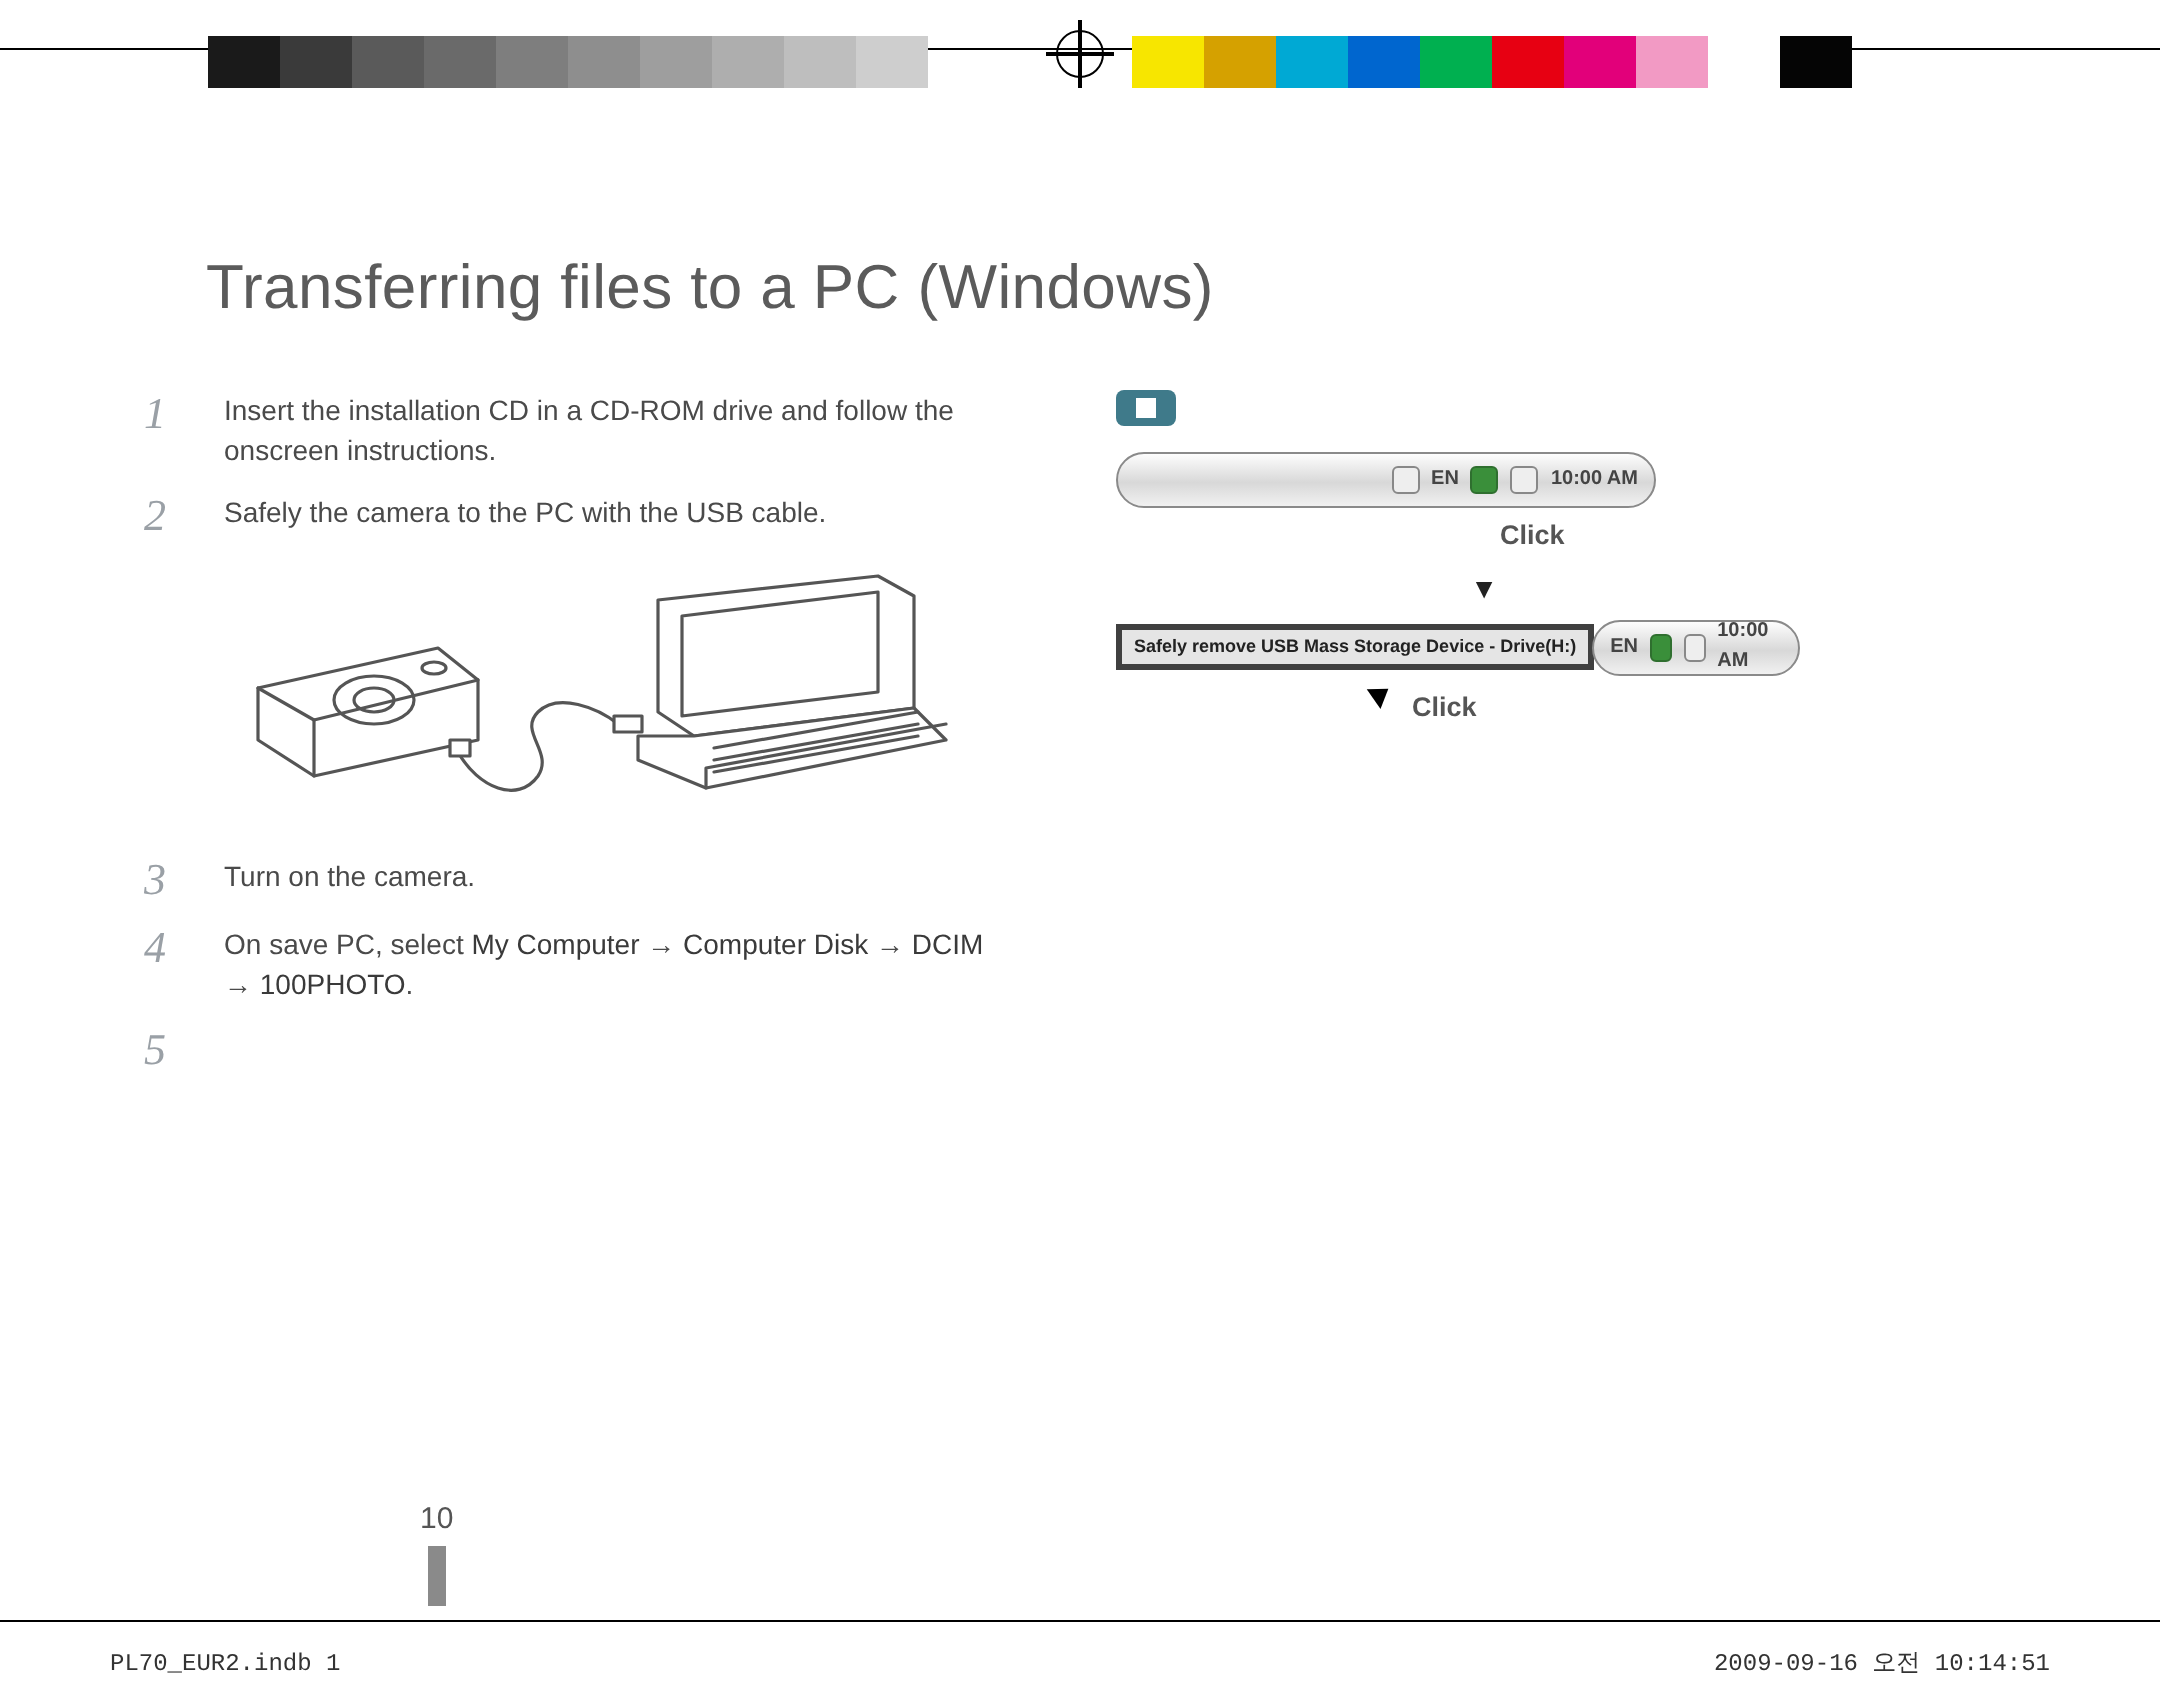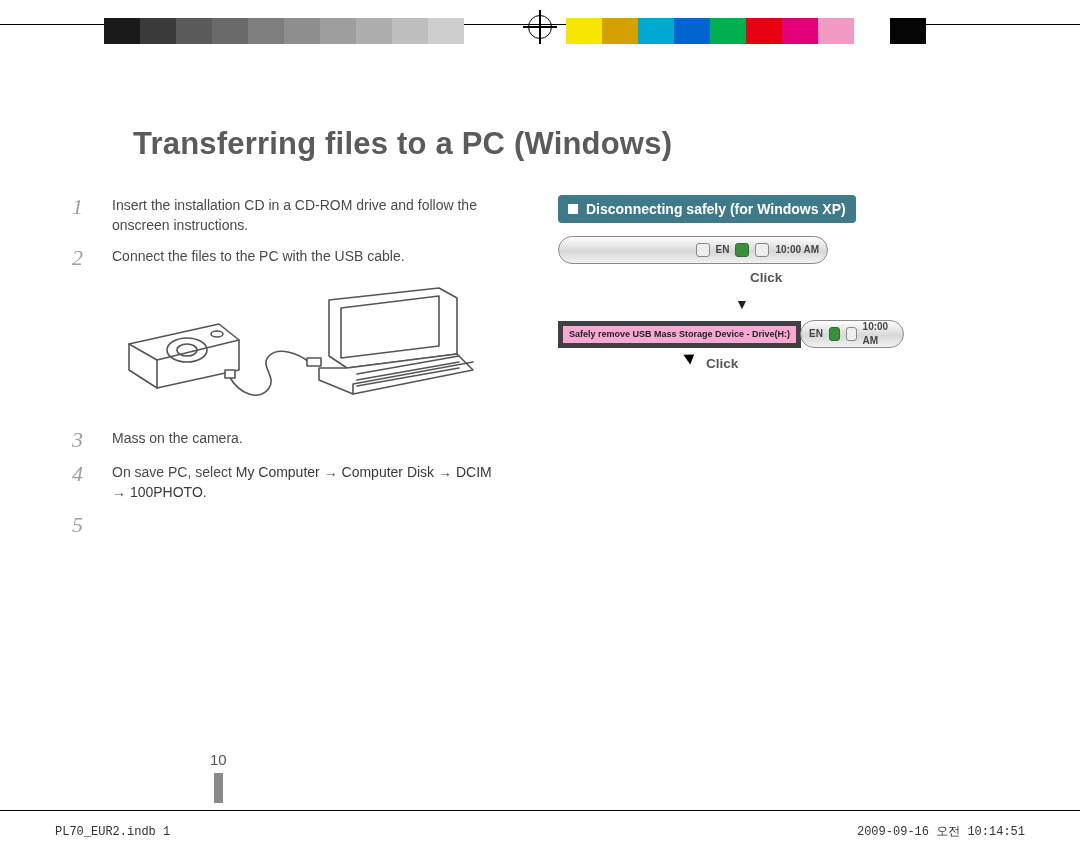--- a/index.html
+++ b/index.html
@@ -59,23 +59,23 @@
   .c6{background:#e2007a}.c7{background:#f29ac4}.c8{background:#fff}
   .c9{background:#050505}
 
   
   .page {
     position:absolute;
     top:72px; left:0; right:0; bottom:0;
     padding: 50px 72px 0 72px;
   }
   h1.title {
-    margin: 0 0 28px 61px;
+    margin: 0 0 28px 31px;
     font-size: 31px;
-    font-weight: 700;
+    font-weight: 400;
     color: #5b5b5b;
     letter-spacing: 0.2px;
   }
 
   .cols { display:flex; gap:56px; }
 
   
   .left { width: 430px; }
   ol.steps { list-style:none; margin:0; padding:0; }
   ol.steps > li {
@@ -146,22 +146,22 @@
   }
   .tray .arrow-down {
     text-align:center; margin:6px 0 6px 172px; width:24px;
     font-size: 14px; color:#222;
   }
 
   .tooltip-row {
     display:flex; align-items:center; gap:0;
   }
   .tooltip {
-    border:5px solid #404040;
-    background:#f9a8d4;
+    border:3px solid #404040;
+    background:#e5e5e5;
     font-size:9px;
     padding:2px 6px;
     white-space:nowrap;
     color:#222;
   }
   .taskbar.short {
     flex:1; margin-left:-1px;
   }
   .click-label2 {
     font-size:13.5px; color:#555;
@@ -244,21 +244,21 @@
   <div class="cols">
 
     <div class="left">
       <ol class="steps">
         <li>
           <span class="num">1</span>
           <span class="txt">Insert the installation CD in a CD-ROM drive and follow the onscreen instructions.</span>
         </li>
         <li>
           <span class="num">2</span>
-          <span class="txt">Connect the files to the PC with the USB cable.</span>
+          <span class="txt">Safely the camera to the PC with the USB cable.</span>
         </li>
       </ol>
 
       <div class="diagram-slot">
         <svg class="diagram" viewBox="0 0 380 130">
 
           <g>
             <path class="fillw" d="M20 60 L110 40 L130 56 L130 86 L48 104 L20 86 Z"></path>
             <ellipse cx="78" cy="66" rx="20" ry="12"></ellipse>
             <ellipse cx="78" cy="66" rx="10" ry="6"></ellipse>
@@ -278,38 +278,37 @@
             <path d="M244 110 L244 100 L364 78"></path>
 
             <path d="M248 90 L350 72 M248 96 L350 78 M248 102 L350 84" stroke-width="0.8"></path>
           </g>
         </svg>
       </div>
 
       <ol class="steps">
         <li>
           <span class="num">3</span>
-          <span class="txt">Mass on the camera.</span>
+          <span class="txt">Turn on the camera.</span>
         </li>
         <li>
           <span class="num">4</span>
           <span class="txt">
             <span>On save PC, select </span><b>My Computer</b><span> → </span><b>Computer Disk</b><span> → </span><b>DCIM</b><span> → </span><b>100PHOTO</b><span>.</span>
           </span>
         </li>
         <li>
           <span class="num">5</span>
         </li>
       </ol>
     </div>
 
     <div class="right">
       <div class="callout">
         <span class="sq"></span>
-        <span>Disconnecting safely (for Windows XP)</span>
       </div>
 
       <div class="tray">
         <div class="taskbar">
           <span class="chip"></span>
           <span>EN</span>
           <span class="chip green"></span>
           <span class="chip"></span>
           <span>10:00 AM</span>
         </div>

